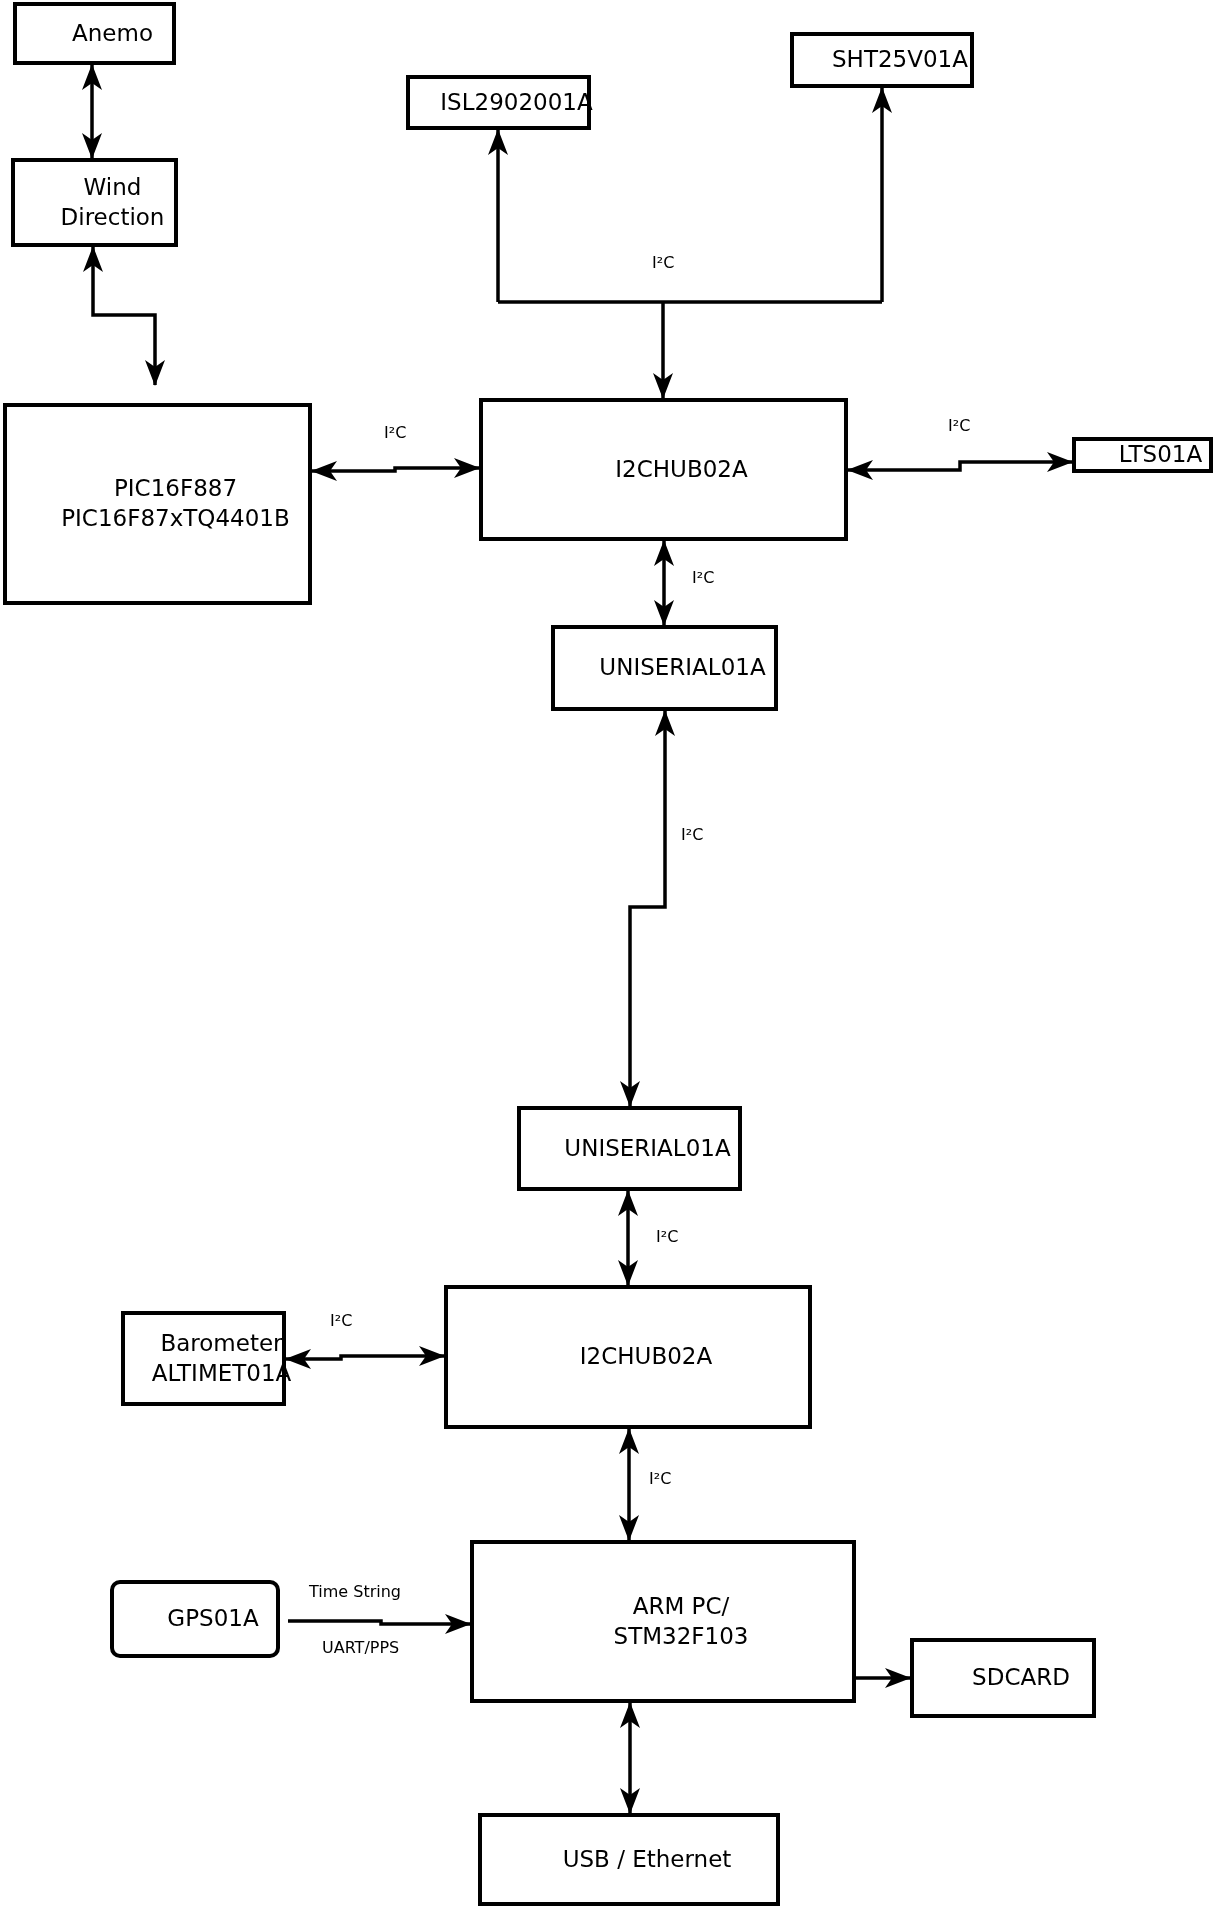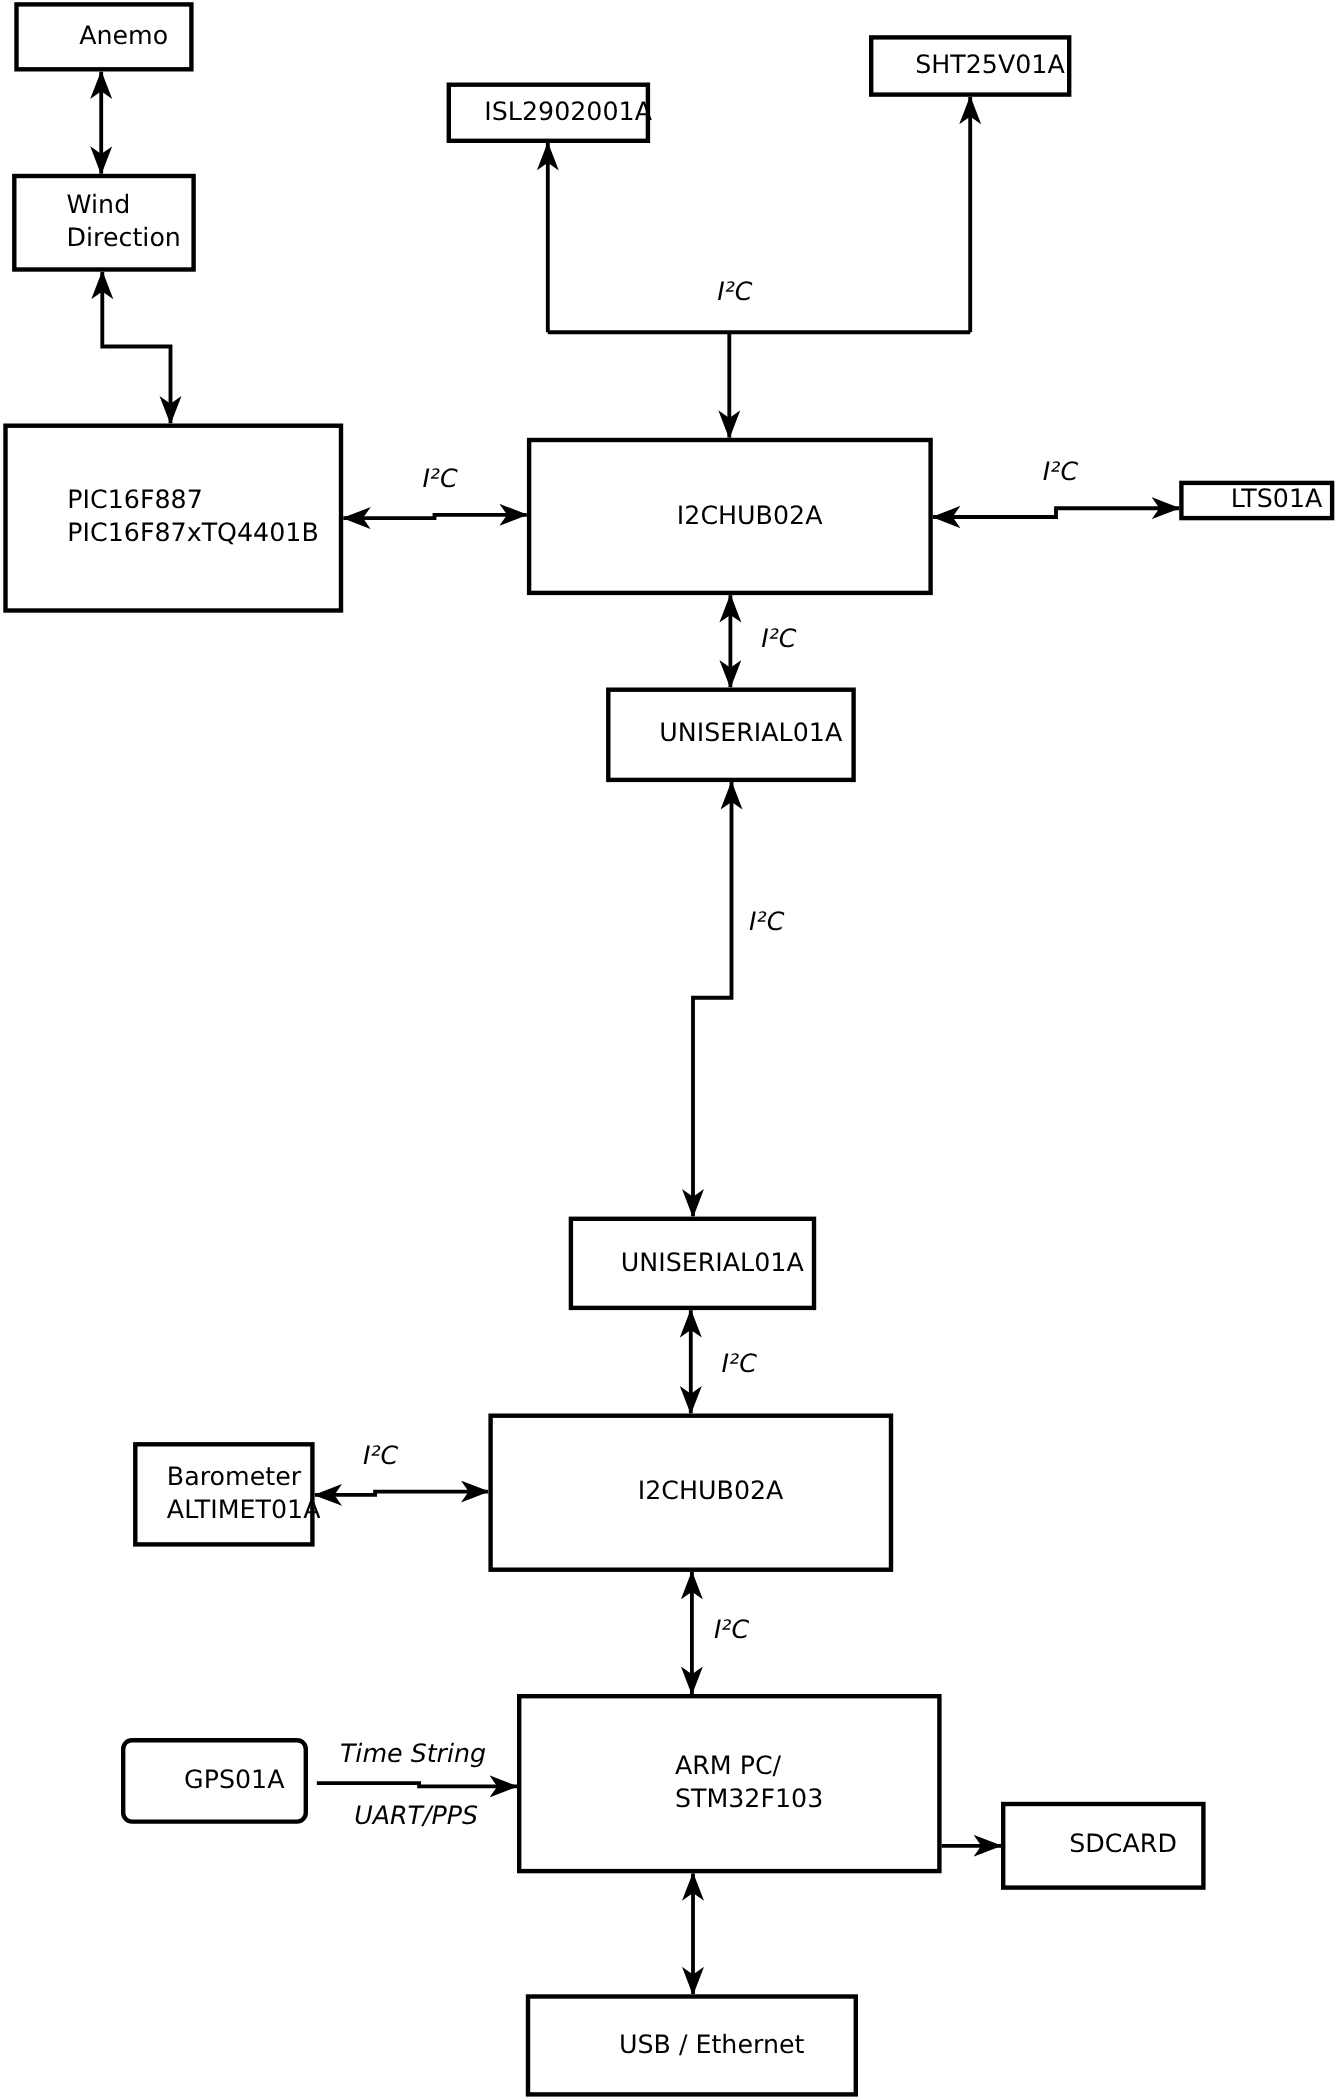--- a/index.html
+++ b/index.html
@@ -13,32 +13,31 @@
     overflow: hidden;
   }
   .node {
     position: absolute;
     box-sizing: border-box;
     border: 4px solid #000000;
     background: #ffffff;
     display: flex;
     align-items: center;
     justify-content: center;
-    text-align: left;
+    text-align: center;
     font-size: 23px;
     line-height: 1.3;
     padding-left: 36px;
   }
   .node .lbl { white-space: pre-line; }
   .edge-label {
     position: absolute;
-    font-size: 23px;
+    font-size: 16px;
     line-height: 1.1;
     white-space: nowrap;
-    font-style: italic;
   }
   #edges {
     position: absolute;
     left: 0; top: 0;
     width: 1214px; height: 1908px;
     pointer-events: none;
   }
   #edges path { stroke: #000000; stroke-width: 3.5px; fill: none; }
 </style>
 </head>
@@ -76,21 +75,21 @@
 
   <div class="node" style="left:13px; top:2px; width:163px; height:63px;">
     <span class="lbl">Anemo</span>
   </div>
 
   <div class="node" style="left:11px; top:158px; width:167px; height:89px;">
     <span class="lbl">Wind
 Direction</span>
   </div>
 
-  <div class="node" style="left:3px; top:385px; width:309px; height:172px;">
+  <div class="node" style="left:3px; top:403px; width:309px; height:202px;">
     <span class="lbl">PIC16F887
 PIC16F87xTQ4401B</span>
   </div>
 
   <div class="node" style="left:406px; top:75px; width:185px; height:55px;">
     <span class="lbl">ISL2902001A</span>
   </div>
 
   <div class="node" style="left:790px; top:32px; width:184px; height:56px;">
     <span class="lbl">SHT25V01A</span>

